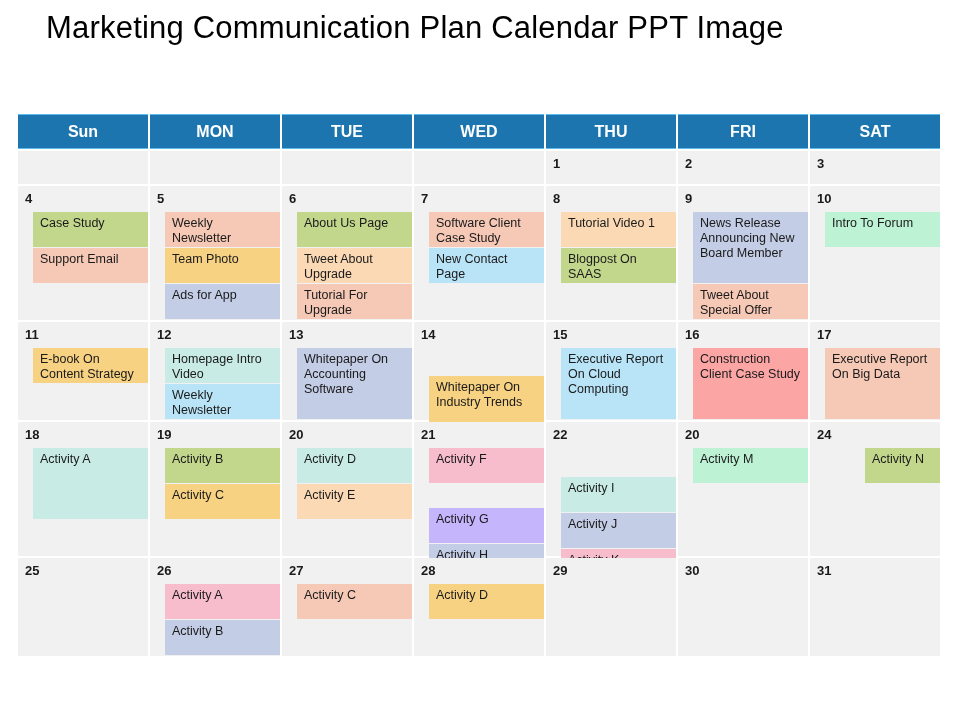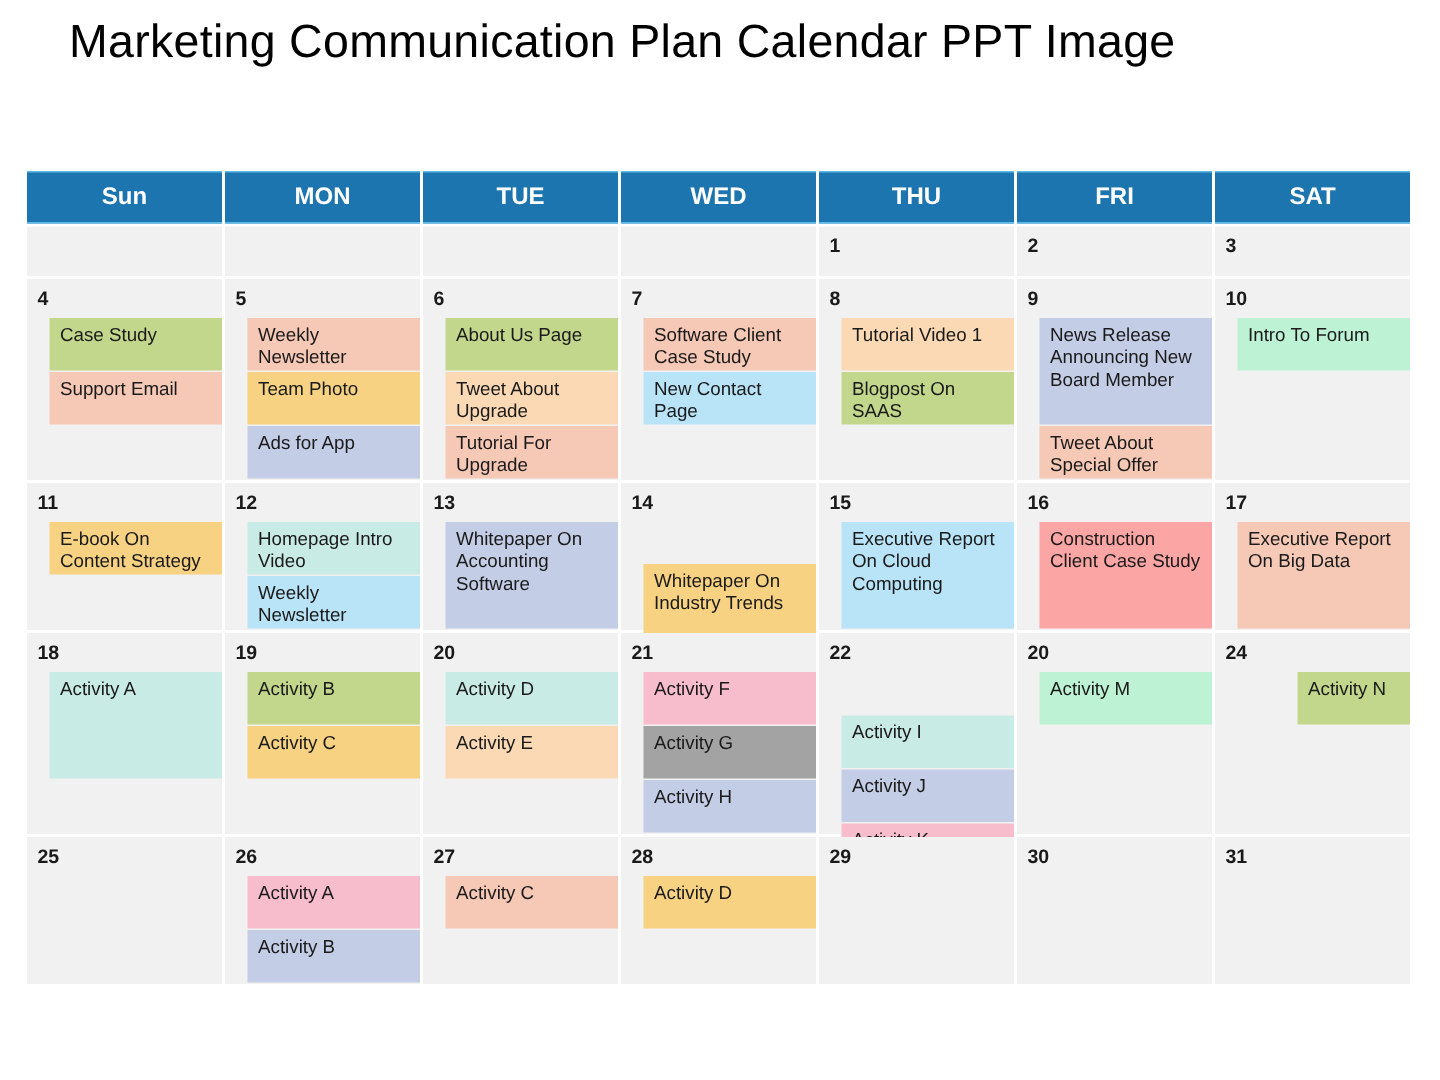--- a/index.html
+++ b/index.html
@@ -272,21 +272,21 @@
             <div class="slots">
               <div class="slot" style="background: rgb(201, 235, 230);">Activity D</div>
               <div class="slot" style="background: rgb(251, 217, 181);">Activity E</div>
               <div class="slot empty"></div>
             </div>
           </div>
           <div class="day">
             <div class="daynum">21</div>
             <div class="slots">
               <div class="slot" style="background: rgb(248, 189, 205);">Activity F</div>
-              <div class="slot" style="background: #a3a3a3;">Activity G</div>
+              <div class="slot" style="background: #c4b5fd; margin-top: 24px;">Activity G</div>
               <div class="slot" style="background: rgb(196, 205, 230);">Activity H</div>
             </div>
           </div>
           <div class="day">
             <div class="daynum">22</div>
             <div class="slots">
               <div class="slot" style="background: rgb(201, 235, 230); margin-top: 29px;">Activity I</div>
               <div class="slot" style="background: rgb(196, 205, 230);">Activity J</div>
               <div class="slot" style="background: rgb(248, 189, 205);">Activity K</div>
             </div>

